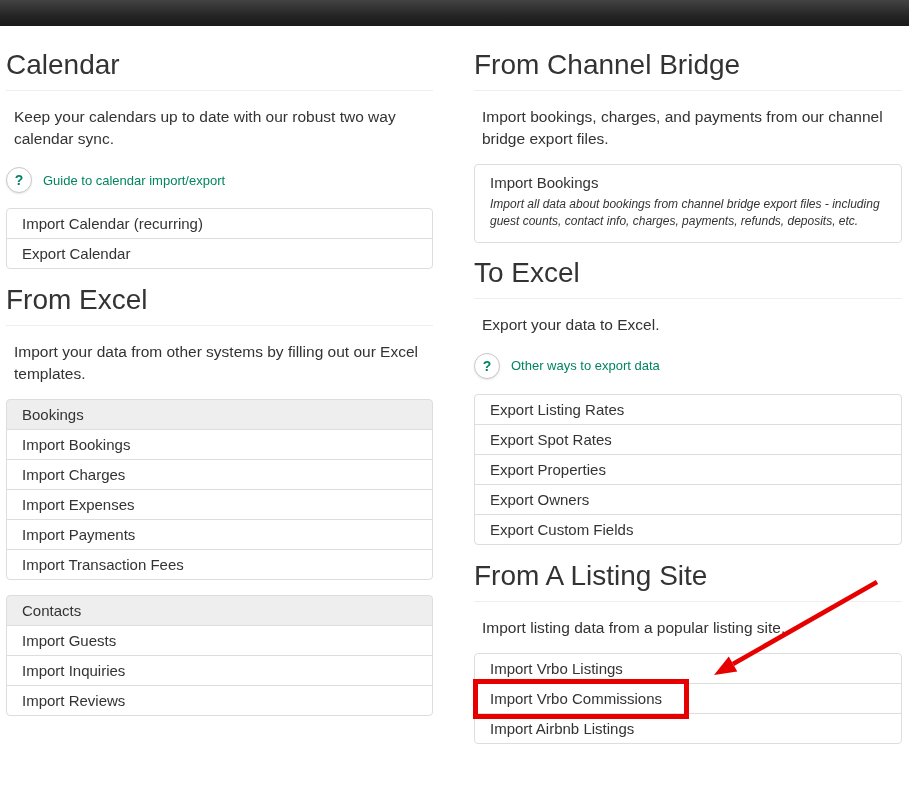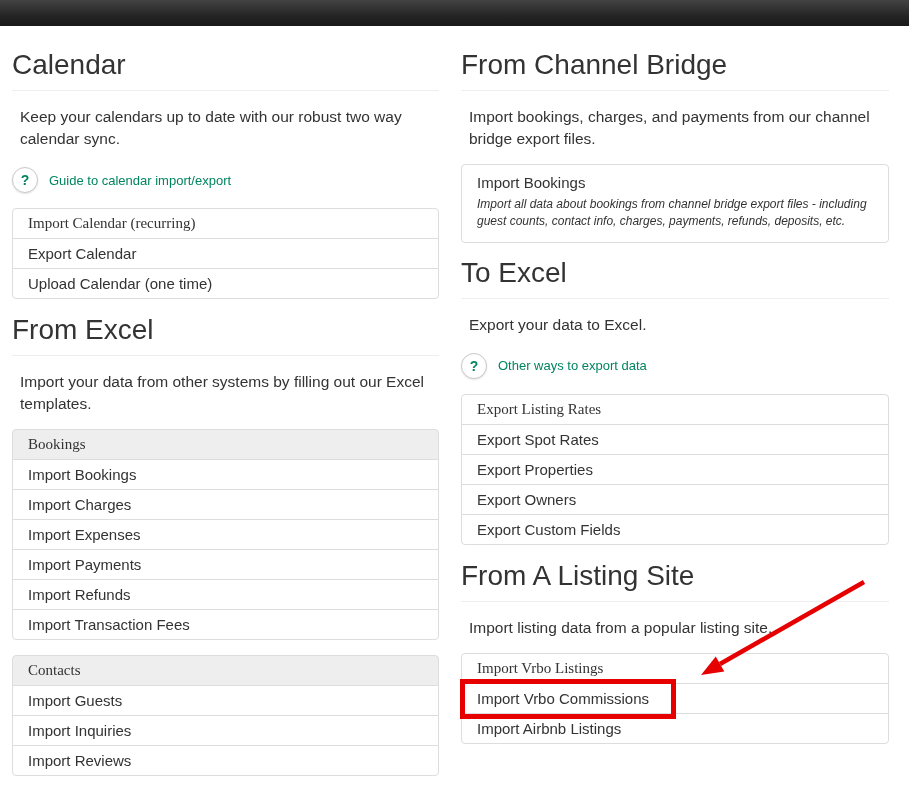--- a/index.html
+++ b/index.html
@@ -9,21 +9,21 @@
     --border:#ddd;
     --rule:#eee;
   }
   *{box-sizing:border-box;}
   html,body{margin:0;padding:0;}
   body{
     width:909px;height:794px;overflow:hidden;background:#fff;
     font-family:"Liberation Sans","DejaVu Sans",sans-serif;color:var(--text);
   }
   .topbar{height:26px;background:linear-gradient(#434343,#232323 65%,#1a1a1a);}
-  .content{display:flex;padding:23px 18px 0 12px;}
+  .content{display:flex;padding:23px 18px 0 6px;gap:19px;}
   .col{flex:none;}
   .col-left{width:427px;margin-right:22px;}
   .col-right{width:428px;}
   h1.sec{
     font-size:28px;font-weight:400;color:#333;margin:0;
     padding:0 0 9px 0;border-bottom:1px solid var(--rule);line-height:1.15;
   }
   h1.sec.mt{margin-top:14px;}
   p.desc{font-size:15.5px;line-height:1.42;margin:15px 8px 14px;color:var(--text);}
   .help-row{display:flex;align-items:center;margin:17px 0 15px;text-decoration:none;cursor:pointer;}
@@ -33,21 +33,21 @@
     display:flex;align-items:center;justify-content:center;
     box-shadow:0 1px 2px rgba(0,0,0,.1);
   }
   .help-label{margin-left:11px;color:var(--green);font-size:13px;}
   ul.lg{list-style:none;margin:0 0 15px;padding:0;}
   ul.lg li{
     position:relative;border:1px solid var(--border);margin-top:-1px;
     padding:6px 15px;font-size:15px;line-height:17px;color:var(--text);
     background:#fff;cursor:pointer;
   }
-  ul.lg li:first-child{margin-top:0;border-radius:4px 4px 0 0;font-family:Liberation Serif, serif;}
+  ul.lg li:first-child{margin-top:0;border-radius:4px 4px 0 0;}
   ul.lg li:last-child{border-radius:0 0 4px 4px;}
   ul.lg li.hdr{background:#eee;cursor:default;}
   .card{
     border:1px solid var(--border);border-radius:4px;
     padding:9px 15px 11px;margin:0 0 14px;cursor:pointer;
   }
   .card h4{margin:0 0 3px;font-size:15px;font-weight:400;color:var(--text);line-height:1.25;}
   .card p{margin:0;font-size:12px;line-height:1.45;color:var(--text);font-style:italic;}
   
   .red-outline{
@@ -72,33 +72,31 @@
     <p class="desc">Keep your calendars up to date with our robust two way calendar sync.</p>
 
     <a class="help-row">
       <span class="help-icon">?</span>
       <span class="help-label">Guide to calendar import/export</span>
     </a>
 
     <ul class="lg">
       <li>Import Calendar (recurring)</li>
       <li>Export Calendar</li>
-      <li>Upload Calendar (one time)</li>
     </ul>
 
     <h1 class="sec mt">From Excel</h1>
     <p class="desc">Import your data from other systems by filling out our Excel templates.</p>
 
     <ul class="lg">
       <li class="hdr">Bookings</li>
       <li>Import Bookings</li>
       <li>Import Charges</li>
       <li>Import Expenses</li>
       <li>Import Payments</li>
-      <li>Import Refunds</li>
       <li>Import Transaction Fees</li>
     </ul>
 
     <ul class="lg">
       <li class="hdr">Contacts</li>
       <li>Import Guests</li>
       <li>Import Inquiries</li>
       <li>Import Reviews</li>
     </ul>
 

